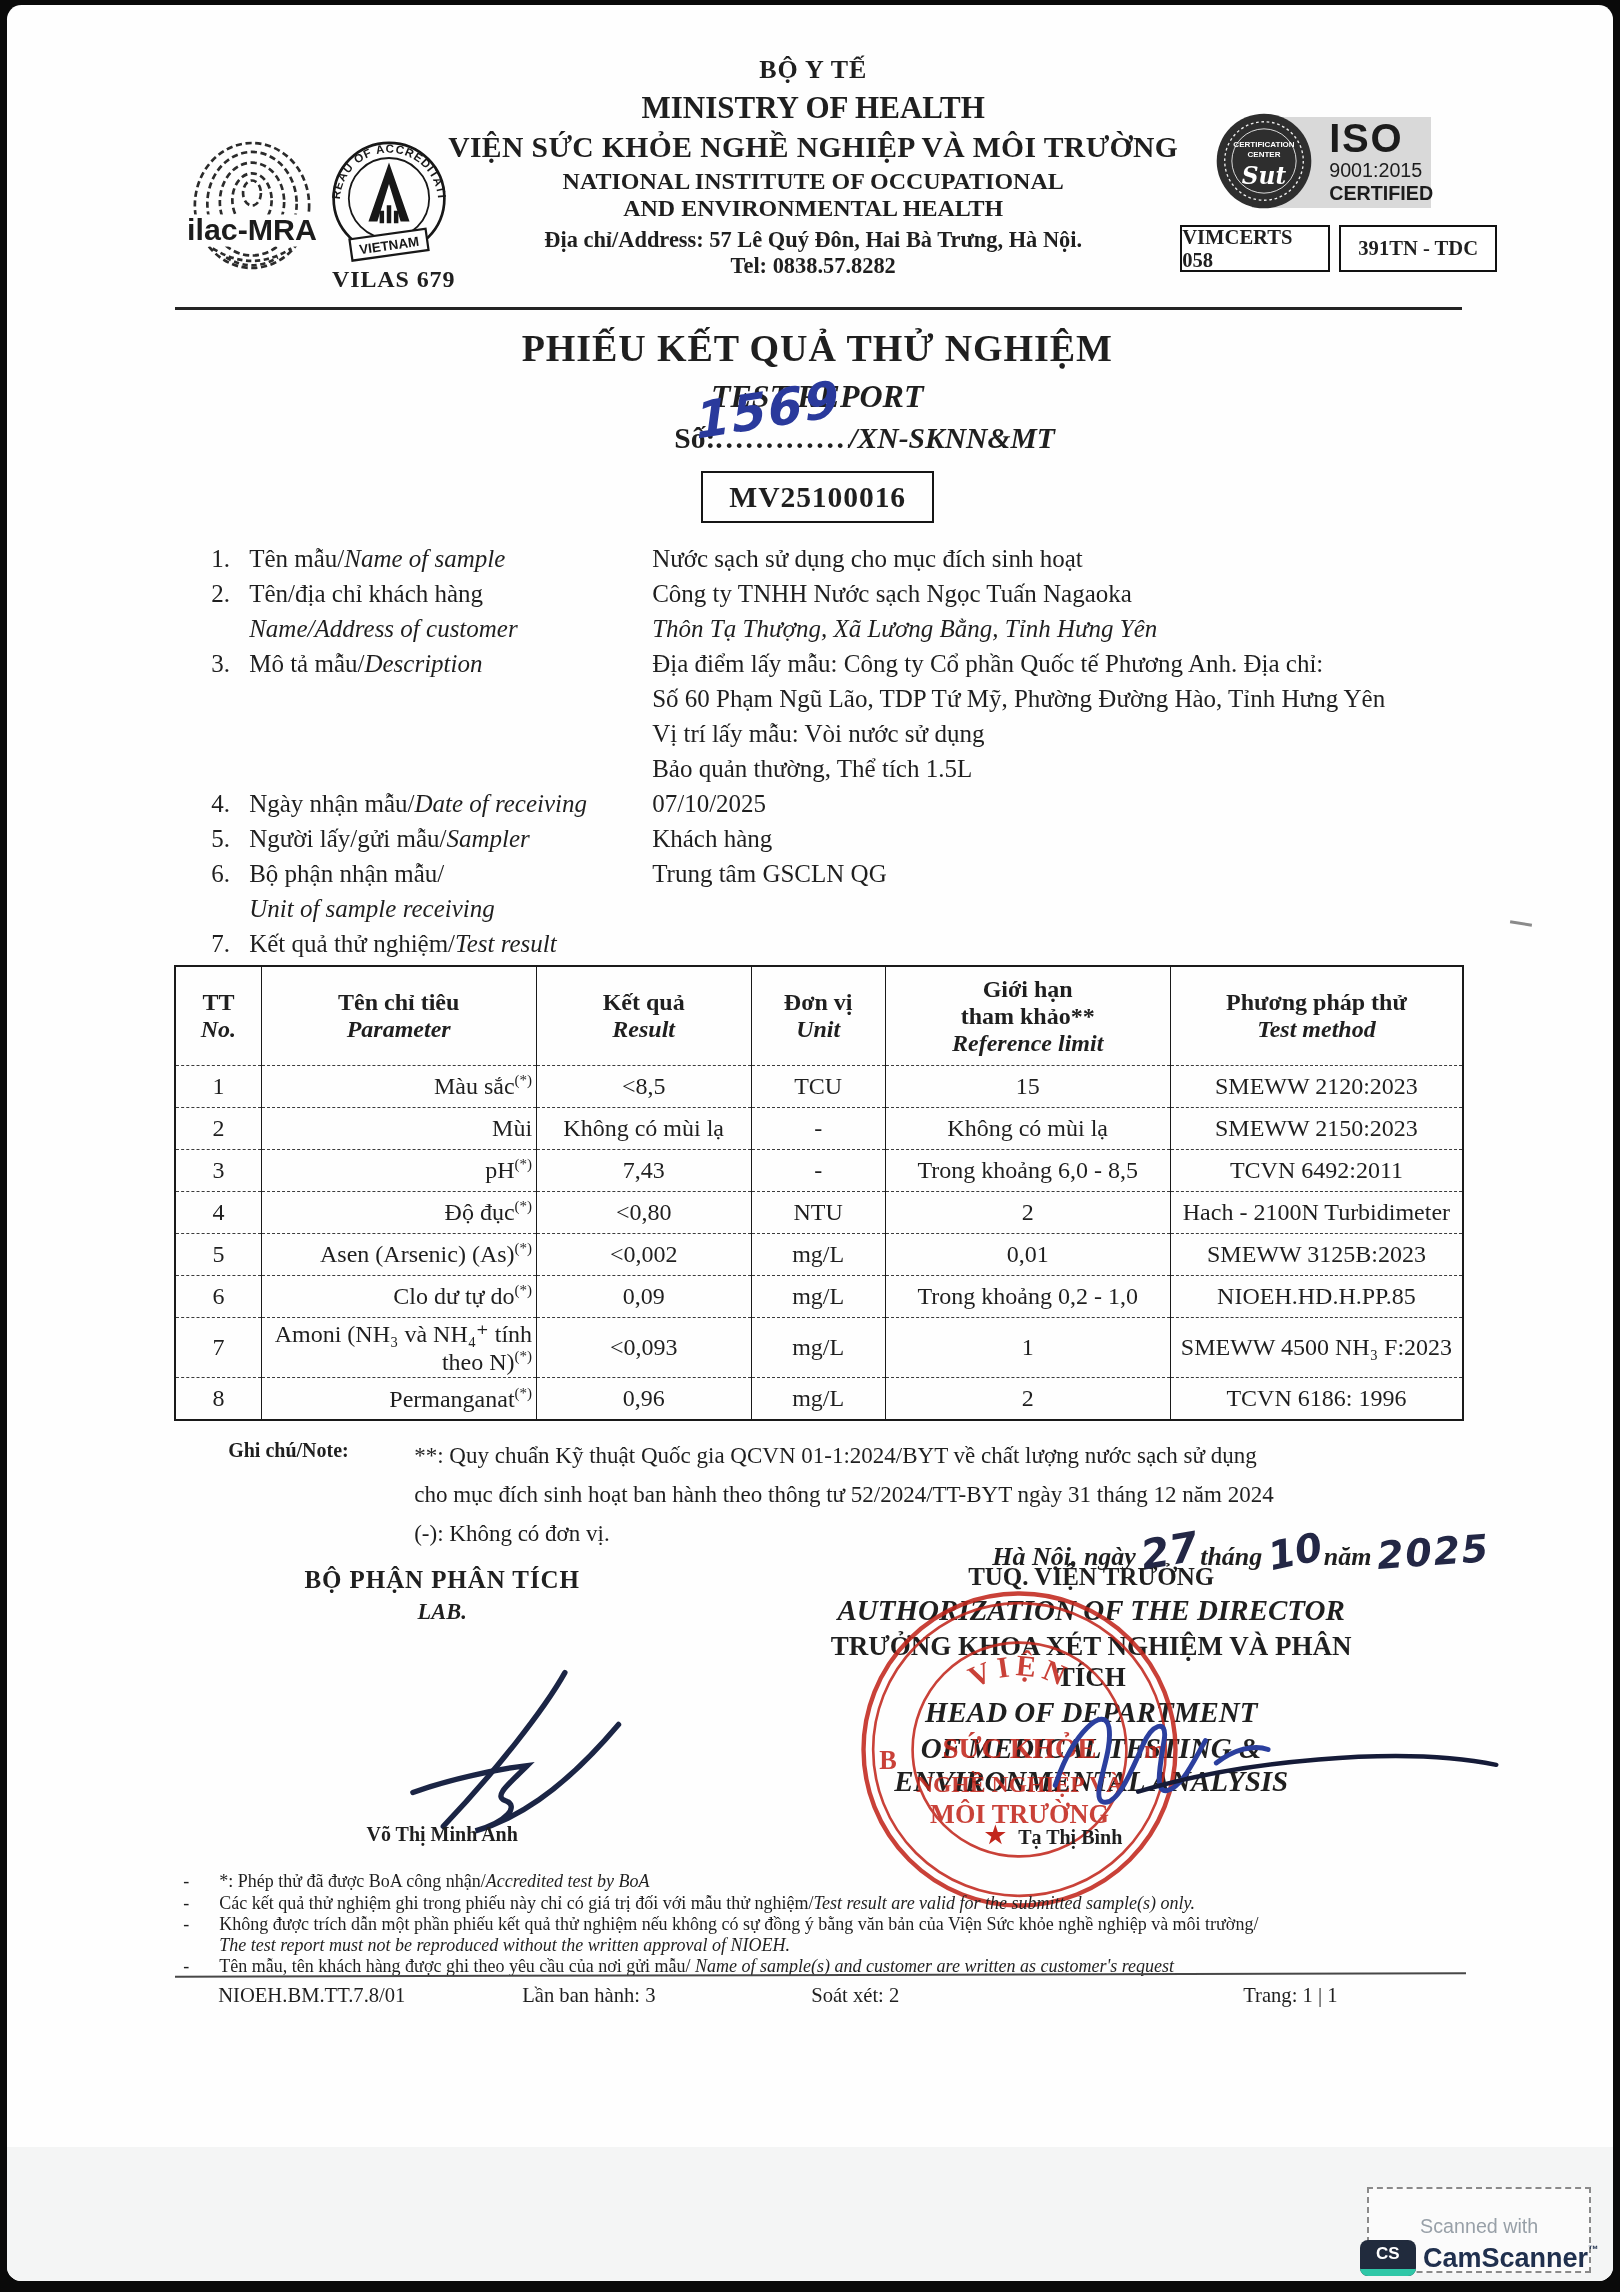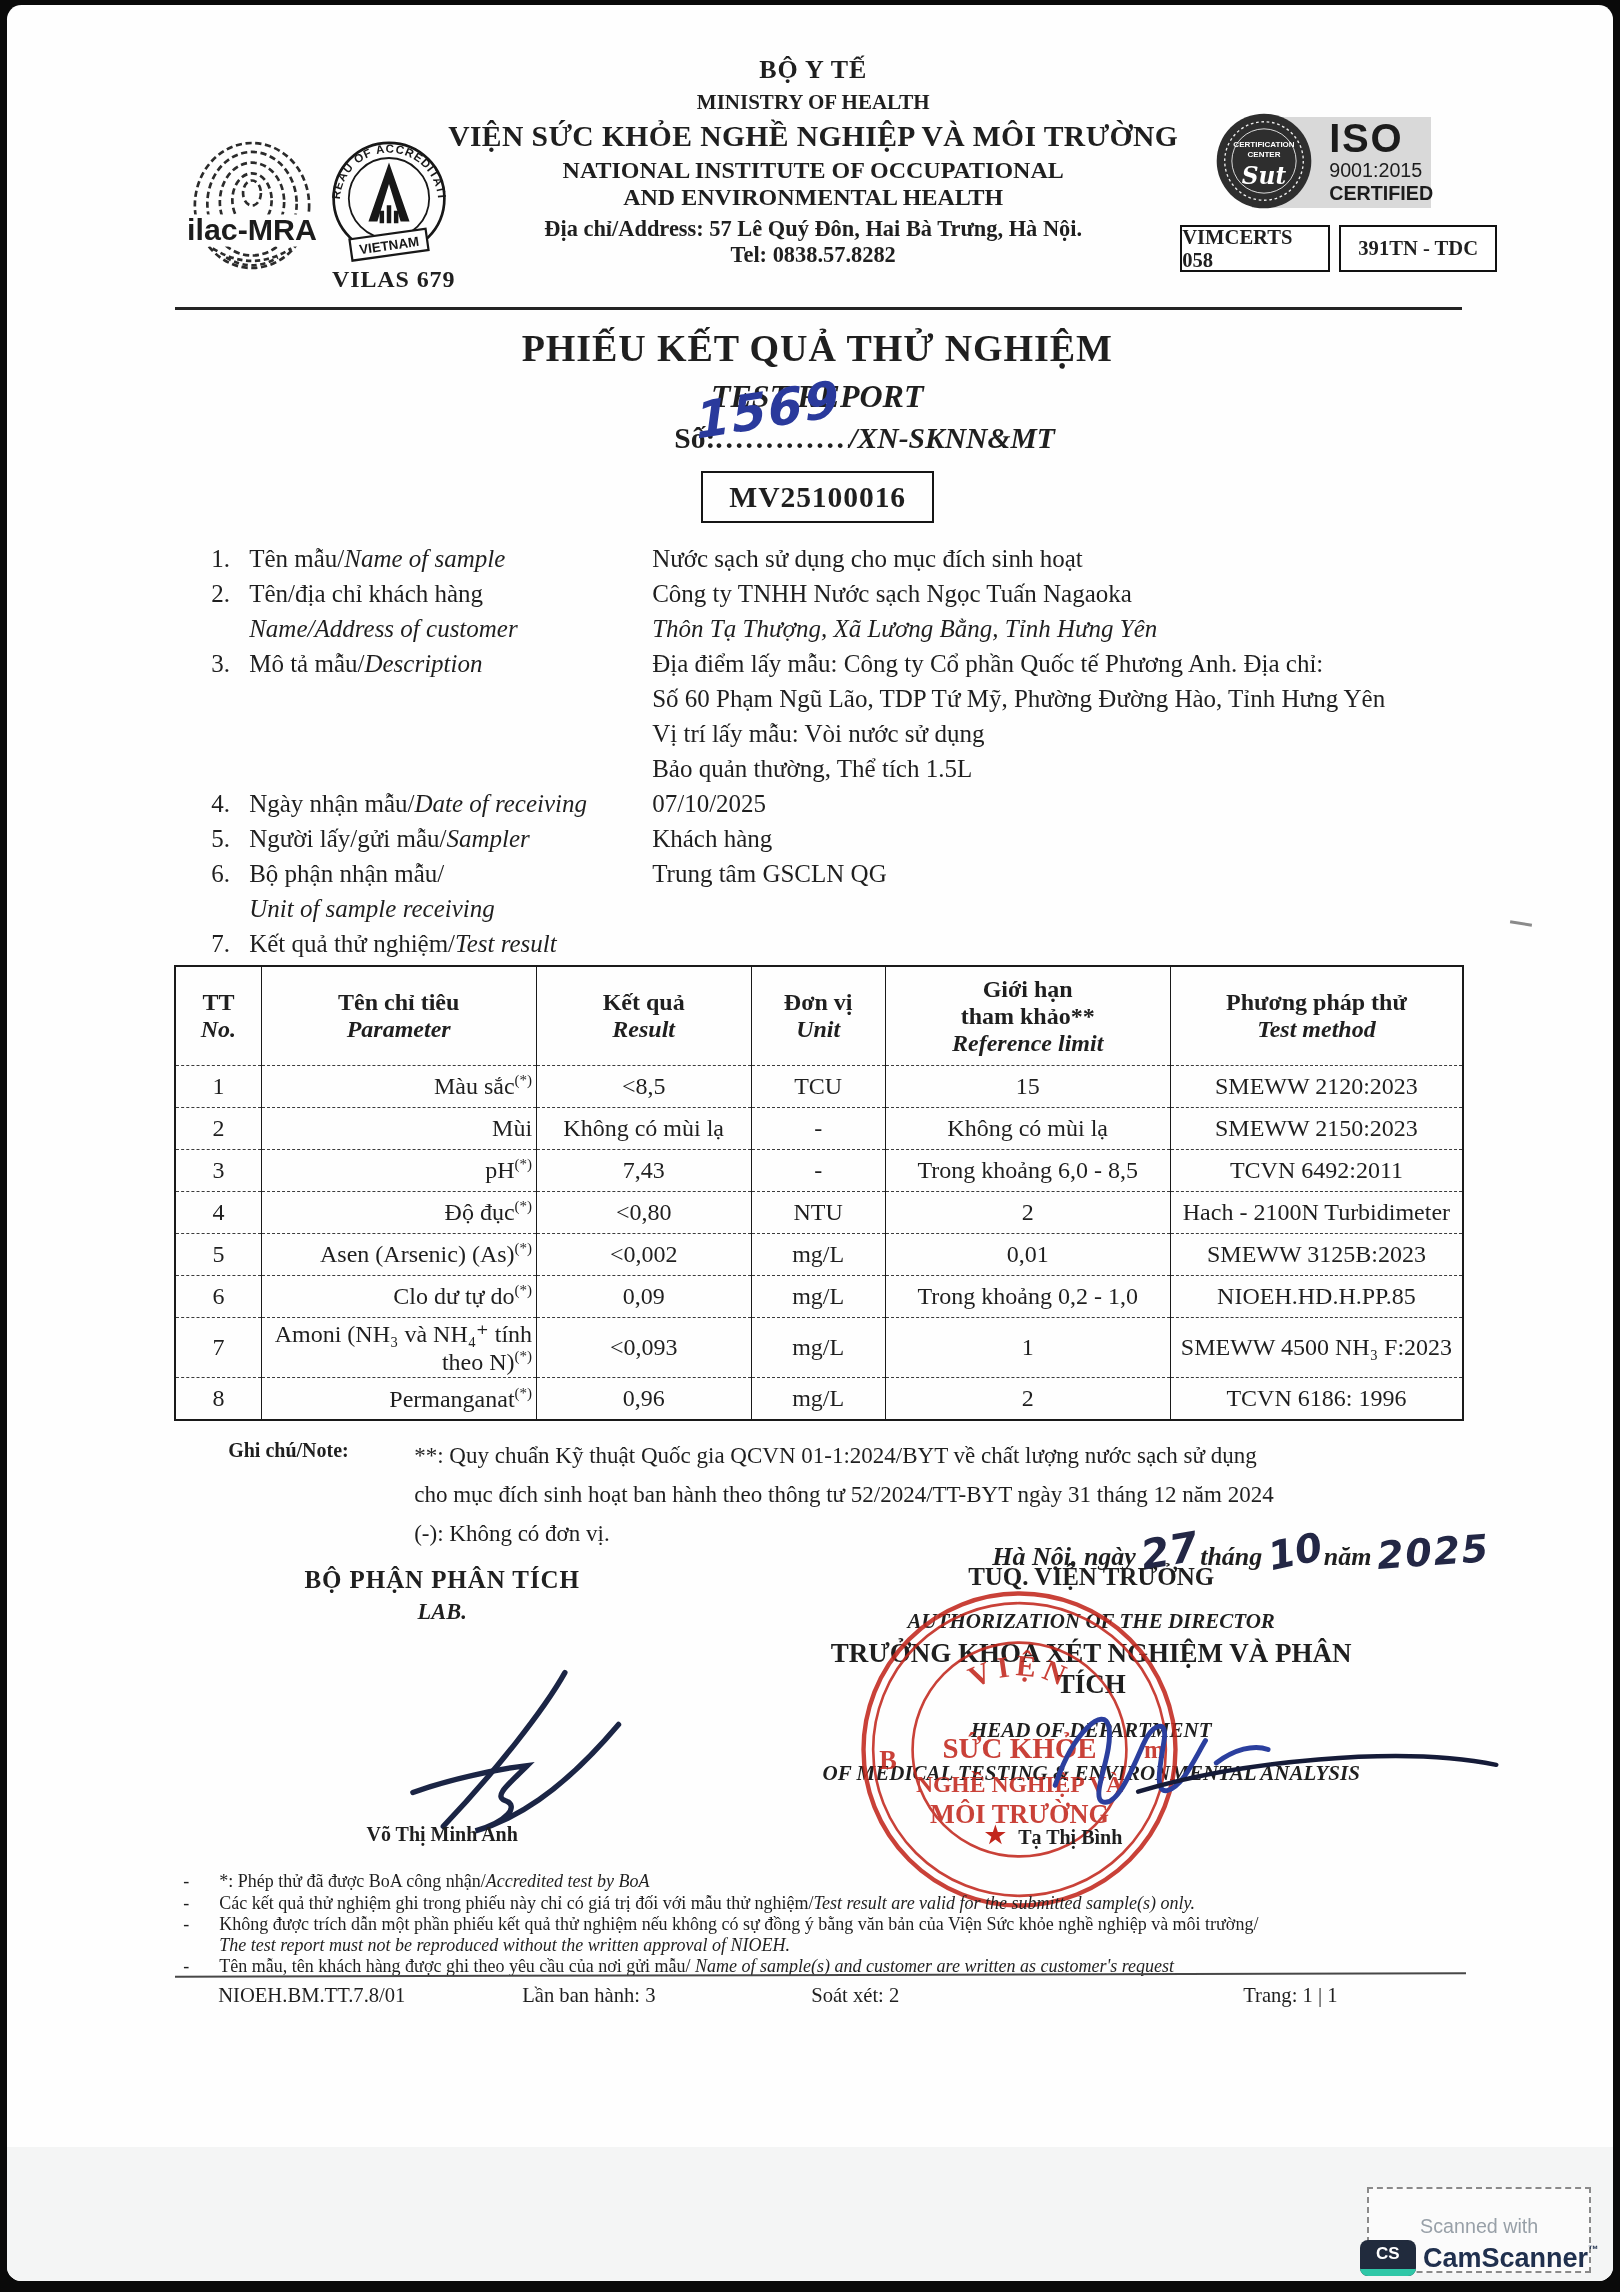--- a/index.html
+++ b/index.html
@@ -6,21 +6,21 @@
   html,body { background:#000; }
   body { width:1620px; }
   .scan { position:relative; width:1620px; height:2293px; background:#0a0a0a; overflow:hidden; font-family:"Liberation Serif","DejaVu Serif",serif; color:#1f1f1f; }
   .page { position:absolute; left:7.2px; top:5.4px; right:7.2px; bottom:11.6px; background:#fefefe; border-radius:14.3px; overflow:hidden; }
   .abs { position:absolute; }
   .i { font-style:italic; }
 
   
   .head-center { left:403px; top:50px; width:806px; text-align:center; }
   .hl1 { font-size:26px; font-weight:bold; letter-spacing:0.9px; }
-  .hl2 { font-size:21px; font-weight:bold; margin-top:4.5px; }
+  .hl2 { font-size:31px; font-weight:bold; margin-top:4.5px; }
   .hl3 { font-size:29.6px; font-weight:bold; margin-top:5.4px; letter-spacing:0.4px; }
   .hl4 { font-size:24px; font-weight:bold; margin-top:3.6px; }
   .hl5 { font-size:24px; font-weight:bold; }
   .hl6 { font-size:22.4px; font-weight:bold; margin-top:5.4px; }
   .hl7 { font-size:22.4px; font-weight:bold; }
   .vilas { left:315px; top:261px; width:143px; text-align:center; font-size:24px; font-weight:bold; letter-spacing:0.9px; }
   .header-rule { left:168px; top:302px; width:1287px; height:2.7px; background:#242424; }
 
   .iso-wrap { left:1207px; top:104px; width:224px; height:104px; }
   .iso-gray { position:absolute; left:38px; top:7.2px; width:179px; height:91px; background:#d9d9d9; }
@@ -59,21 +59,21 @@
 
   
   .note-label { left:221px; top:1434px; font-size:20px; font-weight:bold; }
   .note-text { left:407px; top:1431px; width:1039px; font-size:23px; line-height:39px; }
 
   
   .date-row { left:985px; top:1522px; display:flex; align-items:baseline; white-space:nowrap; font-size:26px; font-weight:bold; font-style:italic; }
   .hand-dark { font-family:"DejaVu Sans",sans-serif; font-style:italic; font-weight:bold; color:#232745; }
   .sig-right { left:811px; top:1558px; width:546px; text-align:center; }
   .sr1 { font-size:25px; font-weight:bold; }
-  .sr2 { font-size:21px; font-weight:bold; font-style:italic; margin-top:18px; }
+  .sr2 { font-size:29px; font-weight:bold; font-style:italic; margin-top:3px; }
   .sr3 { font-size:27px; font-weight:bold; margin-top:3.6px; }
   .sig-left { left:296px; top:1561px; width:278px; text-align:center; }
   .sl1 { font-size:25px; font-weight:bold; letter-spacing:0.9px; }
   .sl2 { font-size:22.4px; font-weight:bold; font-style:italic; margin-top:4.5px; }
   .name { font-size:20px; font-weight:bold; }
   .stamp-star { color:#c2271d; font-size:27px; }
 
   
   .fn { font-size:18px; }
   .fn-dash { left:176px; width:18px; }

